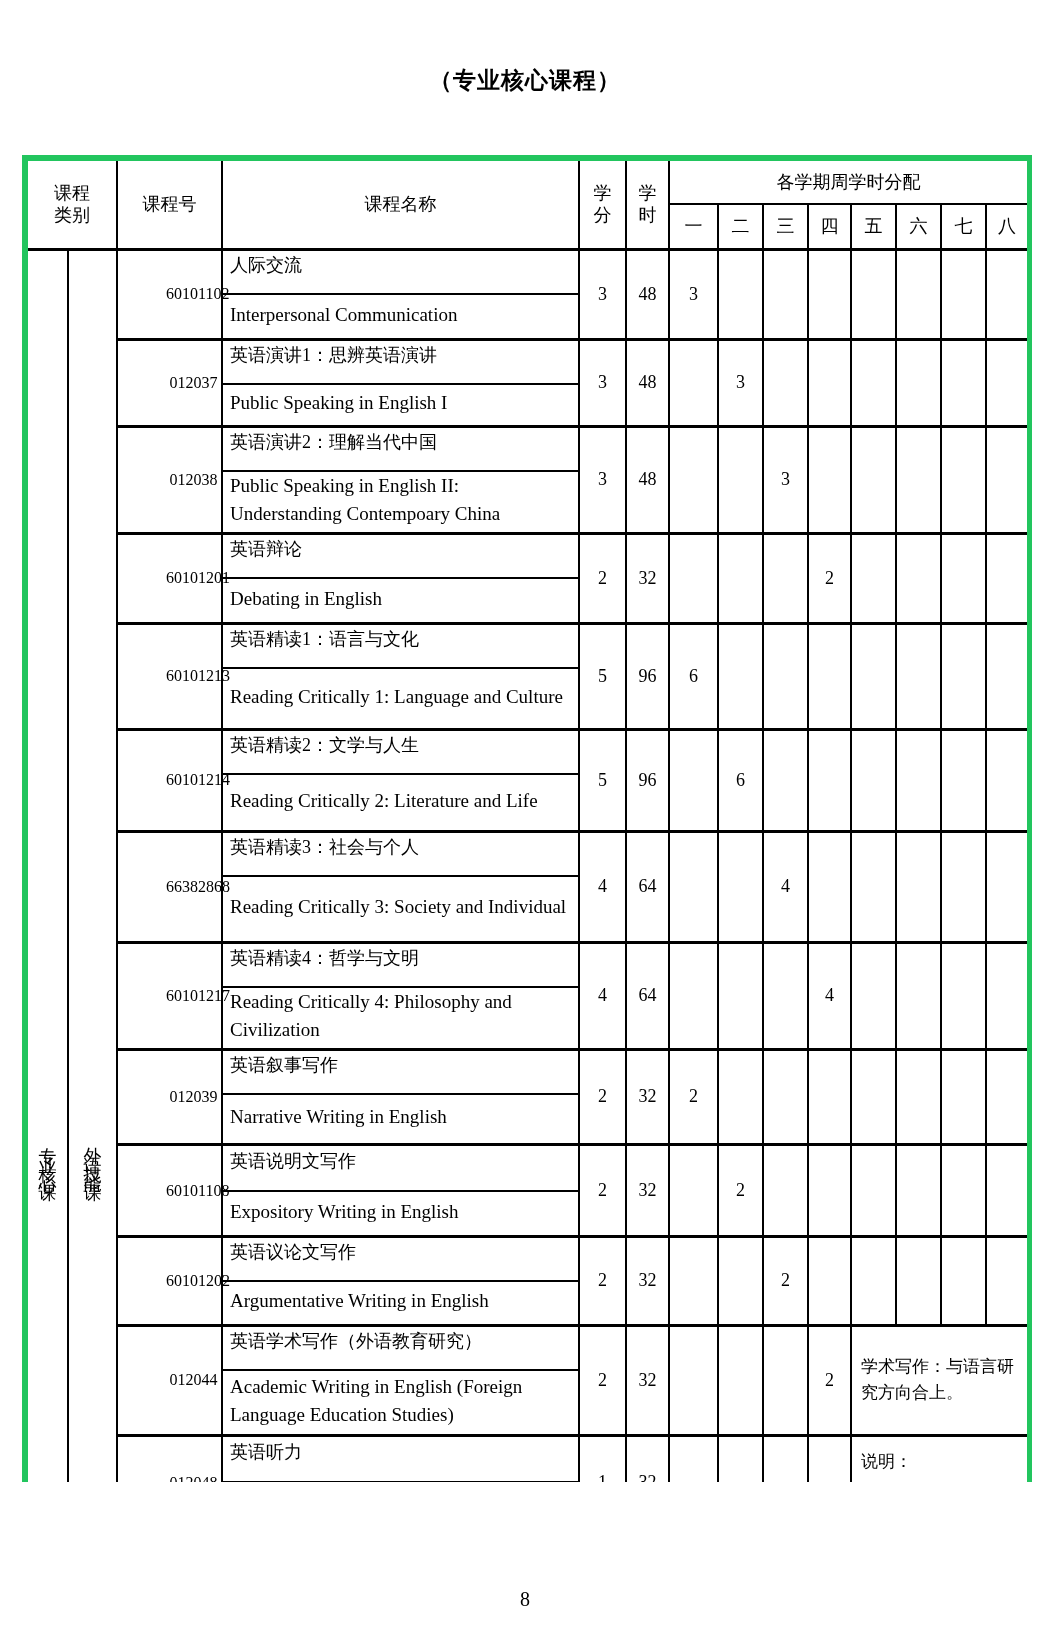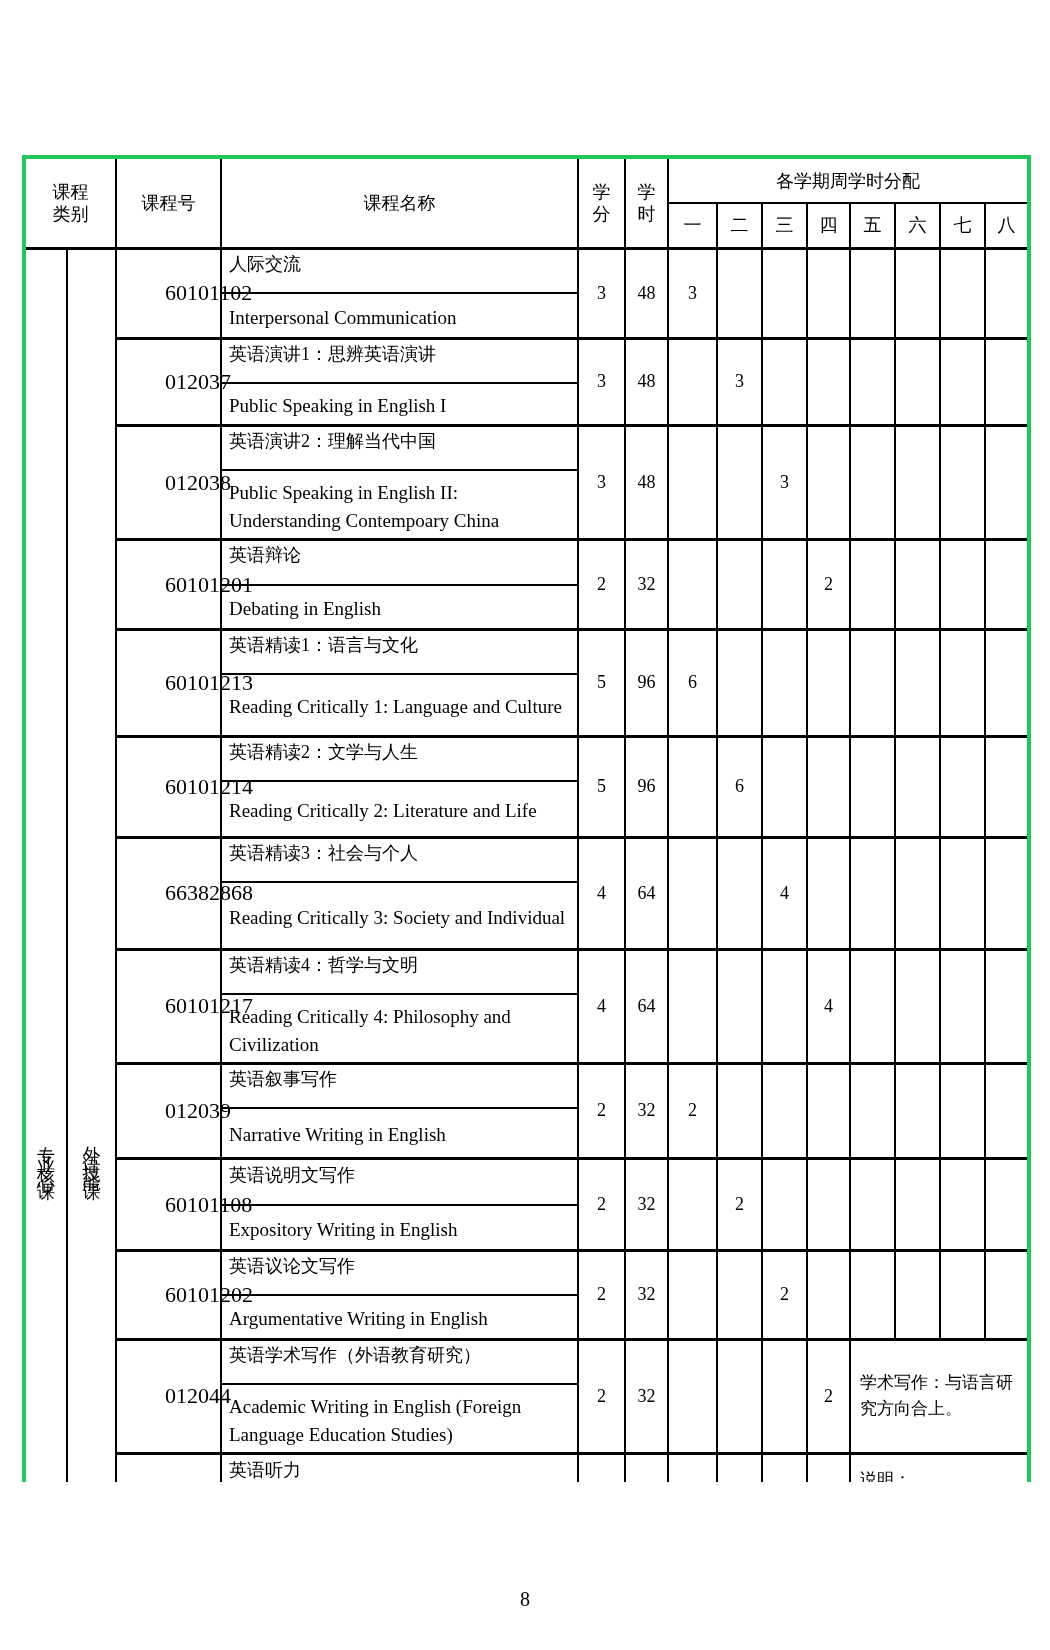--- a/index.html
+++ b/index.html
@@ -13,65 +13,66 @@
     position:absolute; top:64px; left:0; width:100%;
     text-align:center; font-weight:bold; font-size:23px; line-height:34px;
     letter-spacing:1px;
   }
   .table-clip {
     position:absolute; left:22px; top:155px; width:1010px; height:1327px;
     overflow:hidden;
   }
   table.course-table {
     border-collapse:collapse; table-layout:fixed; width:1005px;
-    border:4px solid #22c55e;
+    border:6px solid #22c55e;
   }
   td { border:2px solid #000; padding:0; vertical-align:middle; }
   thead td { text-align:center; font-size:18px; line-height:22px; }
   tr.h1 { height:46px; }
   tr.h2 { height:45px; }
   .h1 td[rowspan] { border-bottom-width:3px; }
   .h2 td { border-bottom-width:3px; }
   td.sem-group { border-bottom-width:2px;text-align:center; }
   td.prewrap { white-space:pre-line; }
 
   td.cat {
     vertical-align:top; border-bottom-width:2px; text-align:center;
   }
   td.cat .vtext {
     writing-mode:vertical-rl; text-orientation:upright;
     margin:882px auto 0 auto; font-size:18px; letter-spacing:9px;
   }
-  td.code { text-align:center; font-size:22px;padding-left:48px; }
+  td.code { text-align:center; font-size:16px;padding-left:48px; }
   td.num  { text-align:center; font-size:18px; }
   td.name-zh {
     font-size:18px; padding:2px 4px 16px 7px; border-bottom-width:2px;
     line-height:24px;
   }
   td.name-en {
-    font-size:19px; padding:8px 4px 3px 7px; line-height:28px;
+    font-size:19px; padding:0 4px 3px 7px; line-height:28px;
   }
   tr.rA td:not(.name-zh):not(.cat) { border-bottom-width:3px; }
   tr.rB td { border-bottom-width:3px; }
   td.note {
     font-size:17px; line-height:26px; padding:2px 6px 2px 9px;
     text-align:left;
   }
   td.note-top { vertical-align:top; padding-top:12px; }
   .page-number {
     position:absolute; top:1588px; left:0; width:100%;
     text-align:center; font-size:20px;
   }
 </style>
 </head>
 <body>
 
 <div class="page">
 
   <div class="doc-title">
+    <div>（专业核心课程）</div>
   </div>
 
   <div class="table-clip">
     <table class="course-table">
       <colgroup>
         <col style="width:43px">
           <col style="width:49px">
           <col style="width:105px">
         <col style="width:357px">
           <col style="width:47px">

